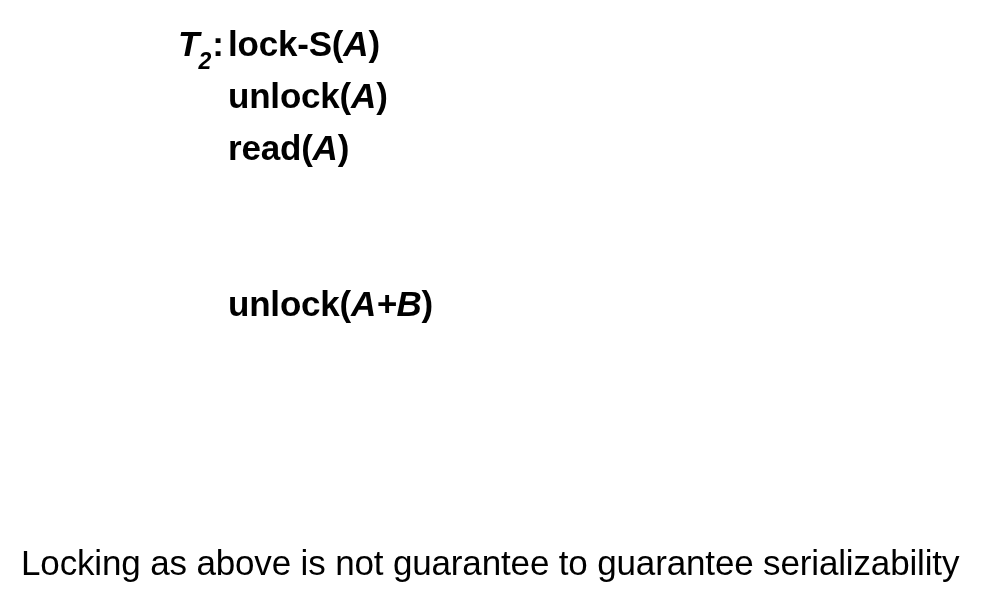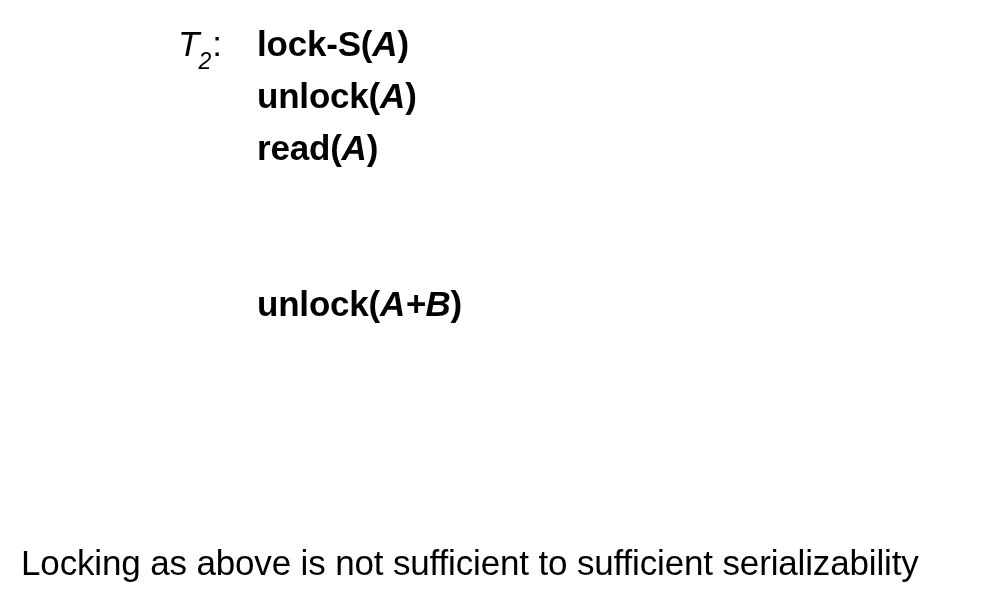--- a/index.html
+++ b/index.html
@@ -30,34 +30,33 @@
   }
 
   .code-line {
     position: relative;
     height: 52px;
     line-height: 52px;
     white-space: nowrap;
     font-size: 35px;
     font-weight: bold;
     letter-spacing: -0.2px;
-    margin-left: 29px;
   }
 
   .code-line.spacer {
     height: 52px;
   }
 
   
   .txn-label {
     position: absolute;
     left: 0px;
     top: 0;
     font-style: italic;
-    font-weight: normal;
+    font-weight: bold;
     font-size: 35px;
     line-height: 52px;
     white-space: nowrap;
   }
   .txn-label .sub {
     font-size: 23px;
     vertical-align: sub;
     font-style: italic;
     line-height: 0;
     position: relative;
@@ -119,15 +118,15 @@
 
 
 
       <div class="code-line spacer"></div>
 
       <div class="code-line"><span class="op">unlock</span><span class="paren">(</span><span class="arg">A+B</span><span class="paren">)</span></div>
 
     </div>
   </div>
 
-  <div class="caption">Locking as above is not sufficient to sufficient serializability</div>
+  <div class="caption">Locking as above is not guarantee to guarantee serializability</div>
 
 </div>
 
 </body></html>

